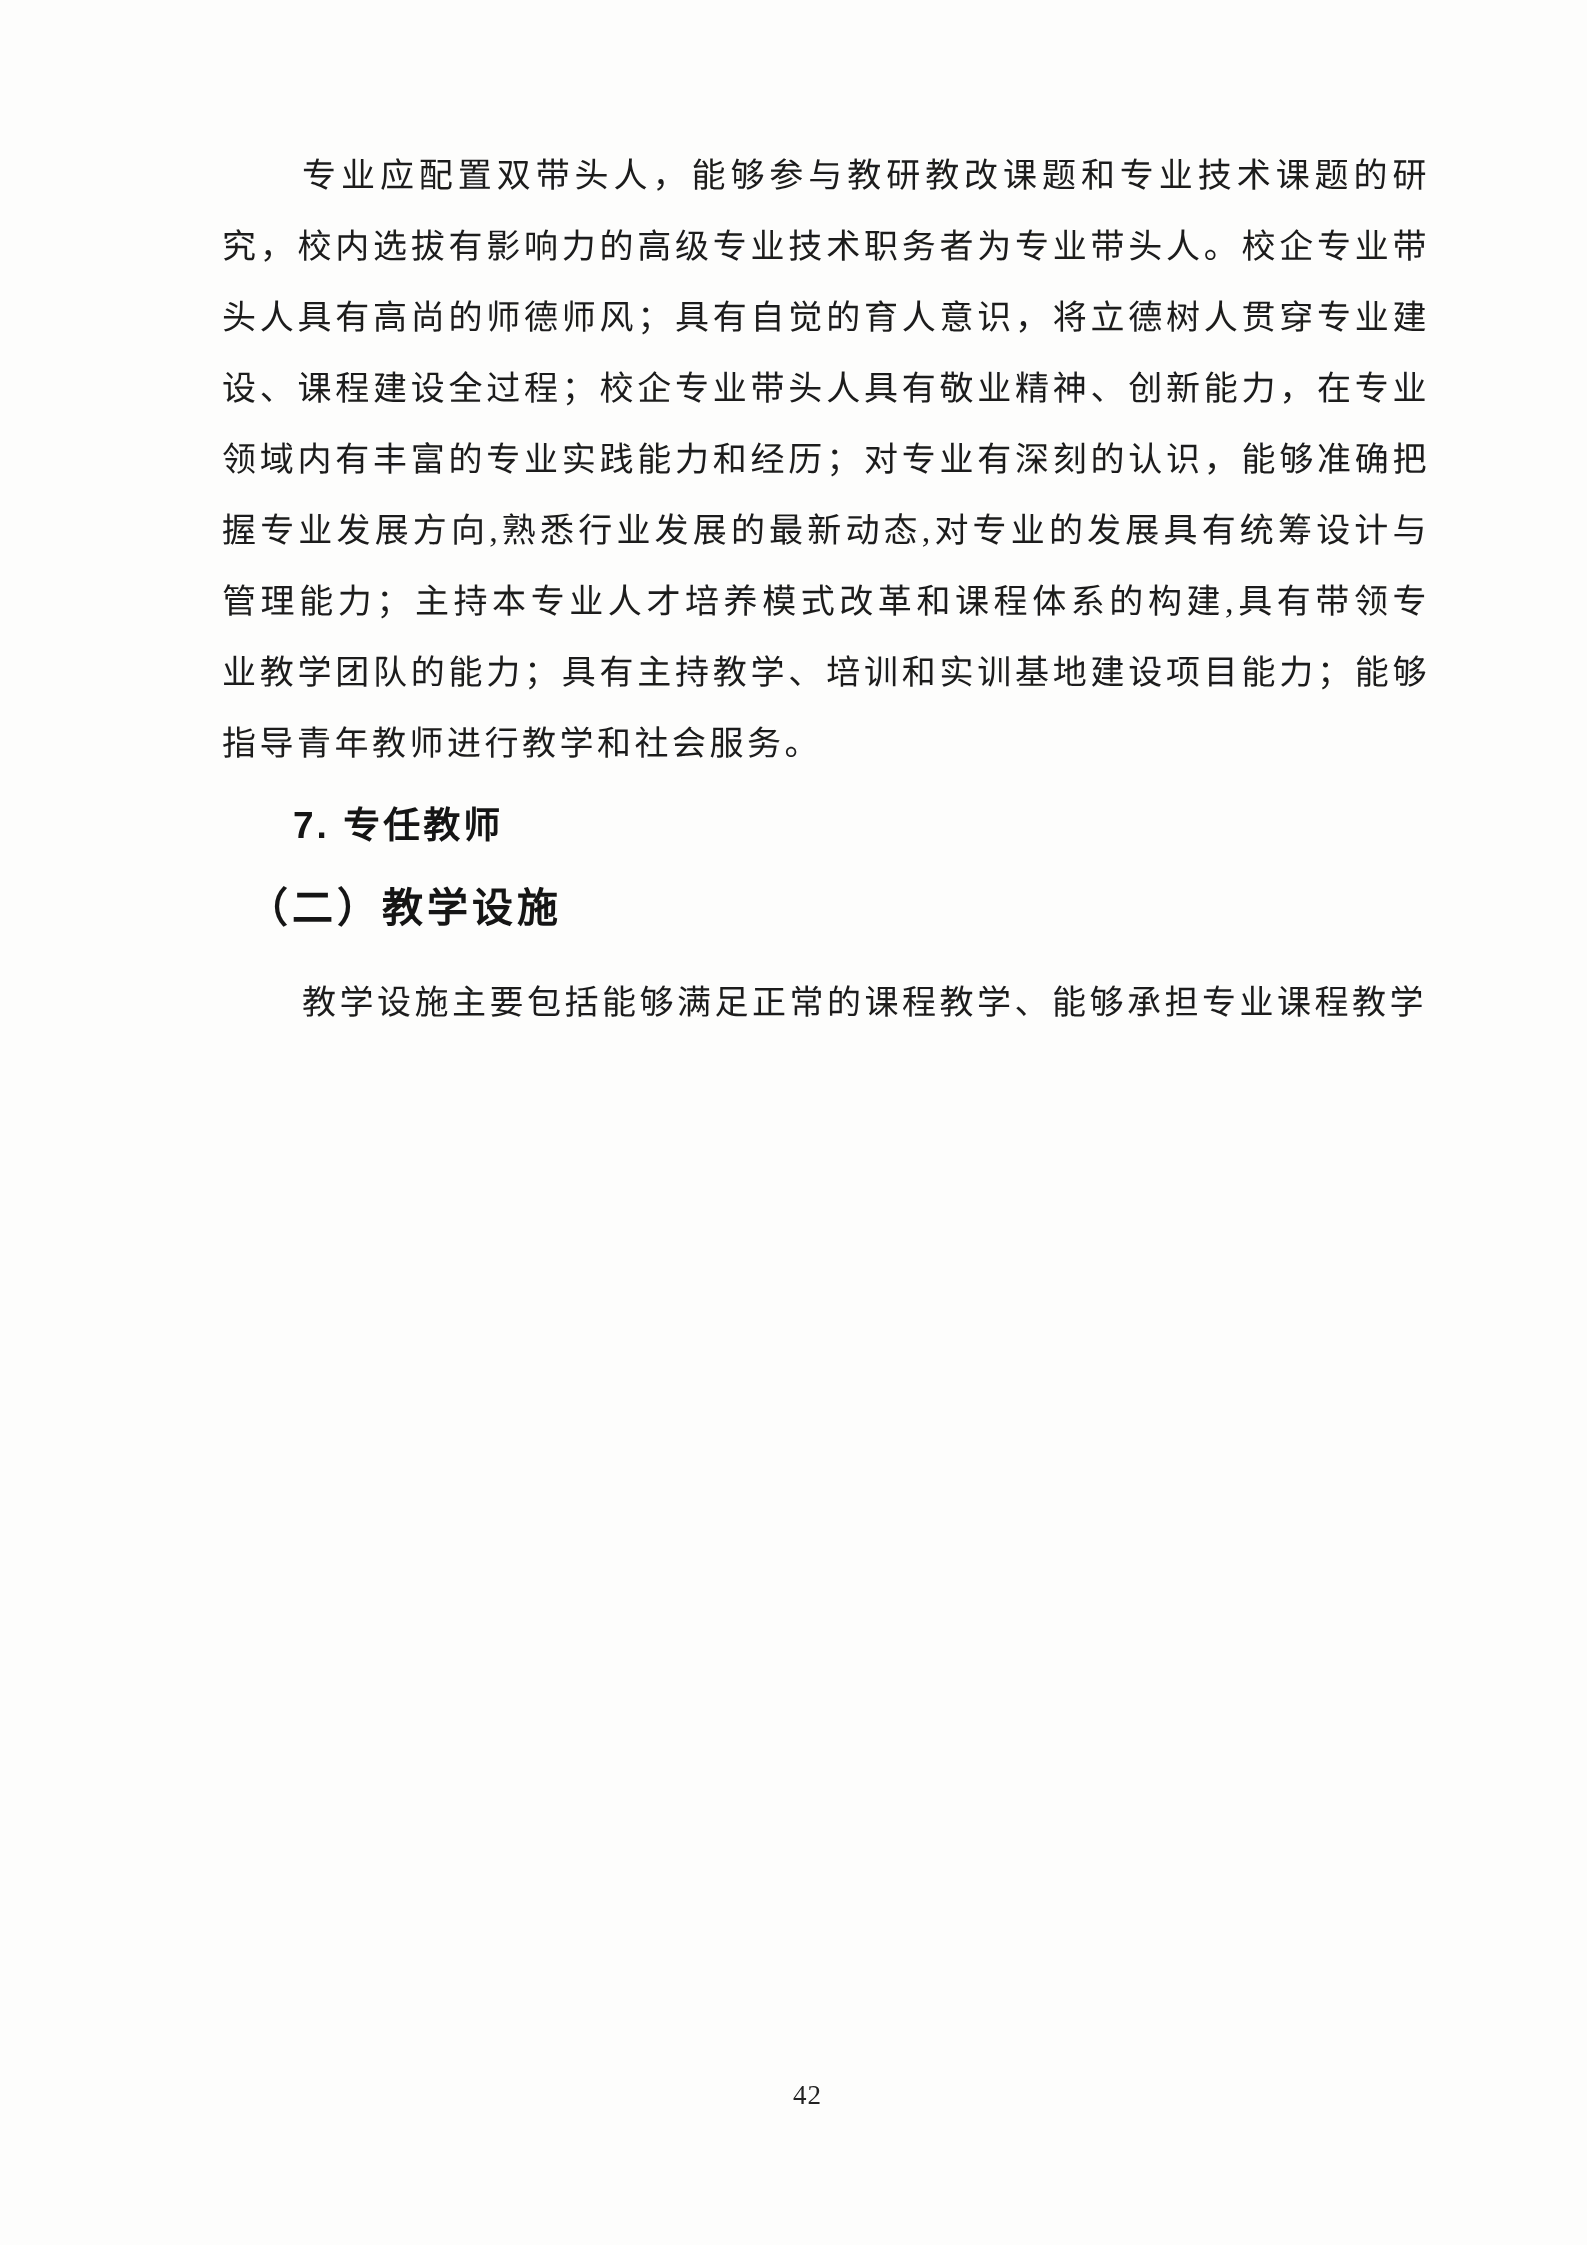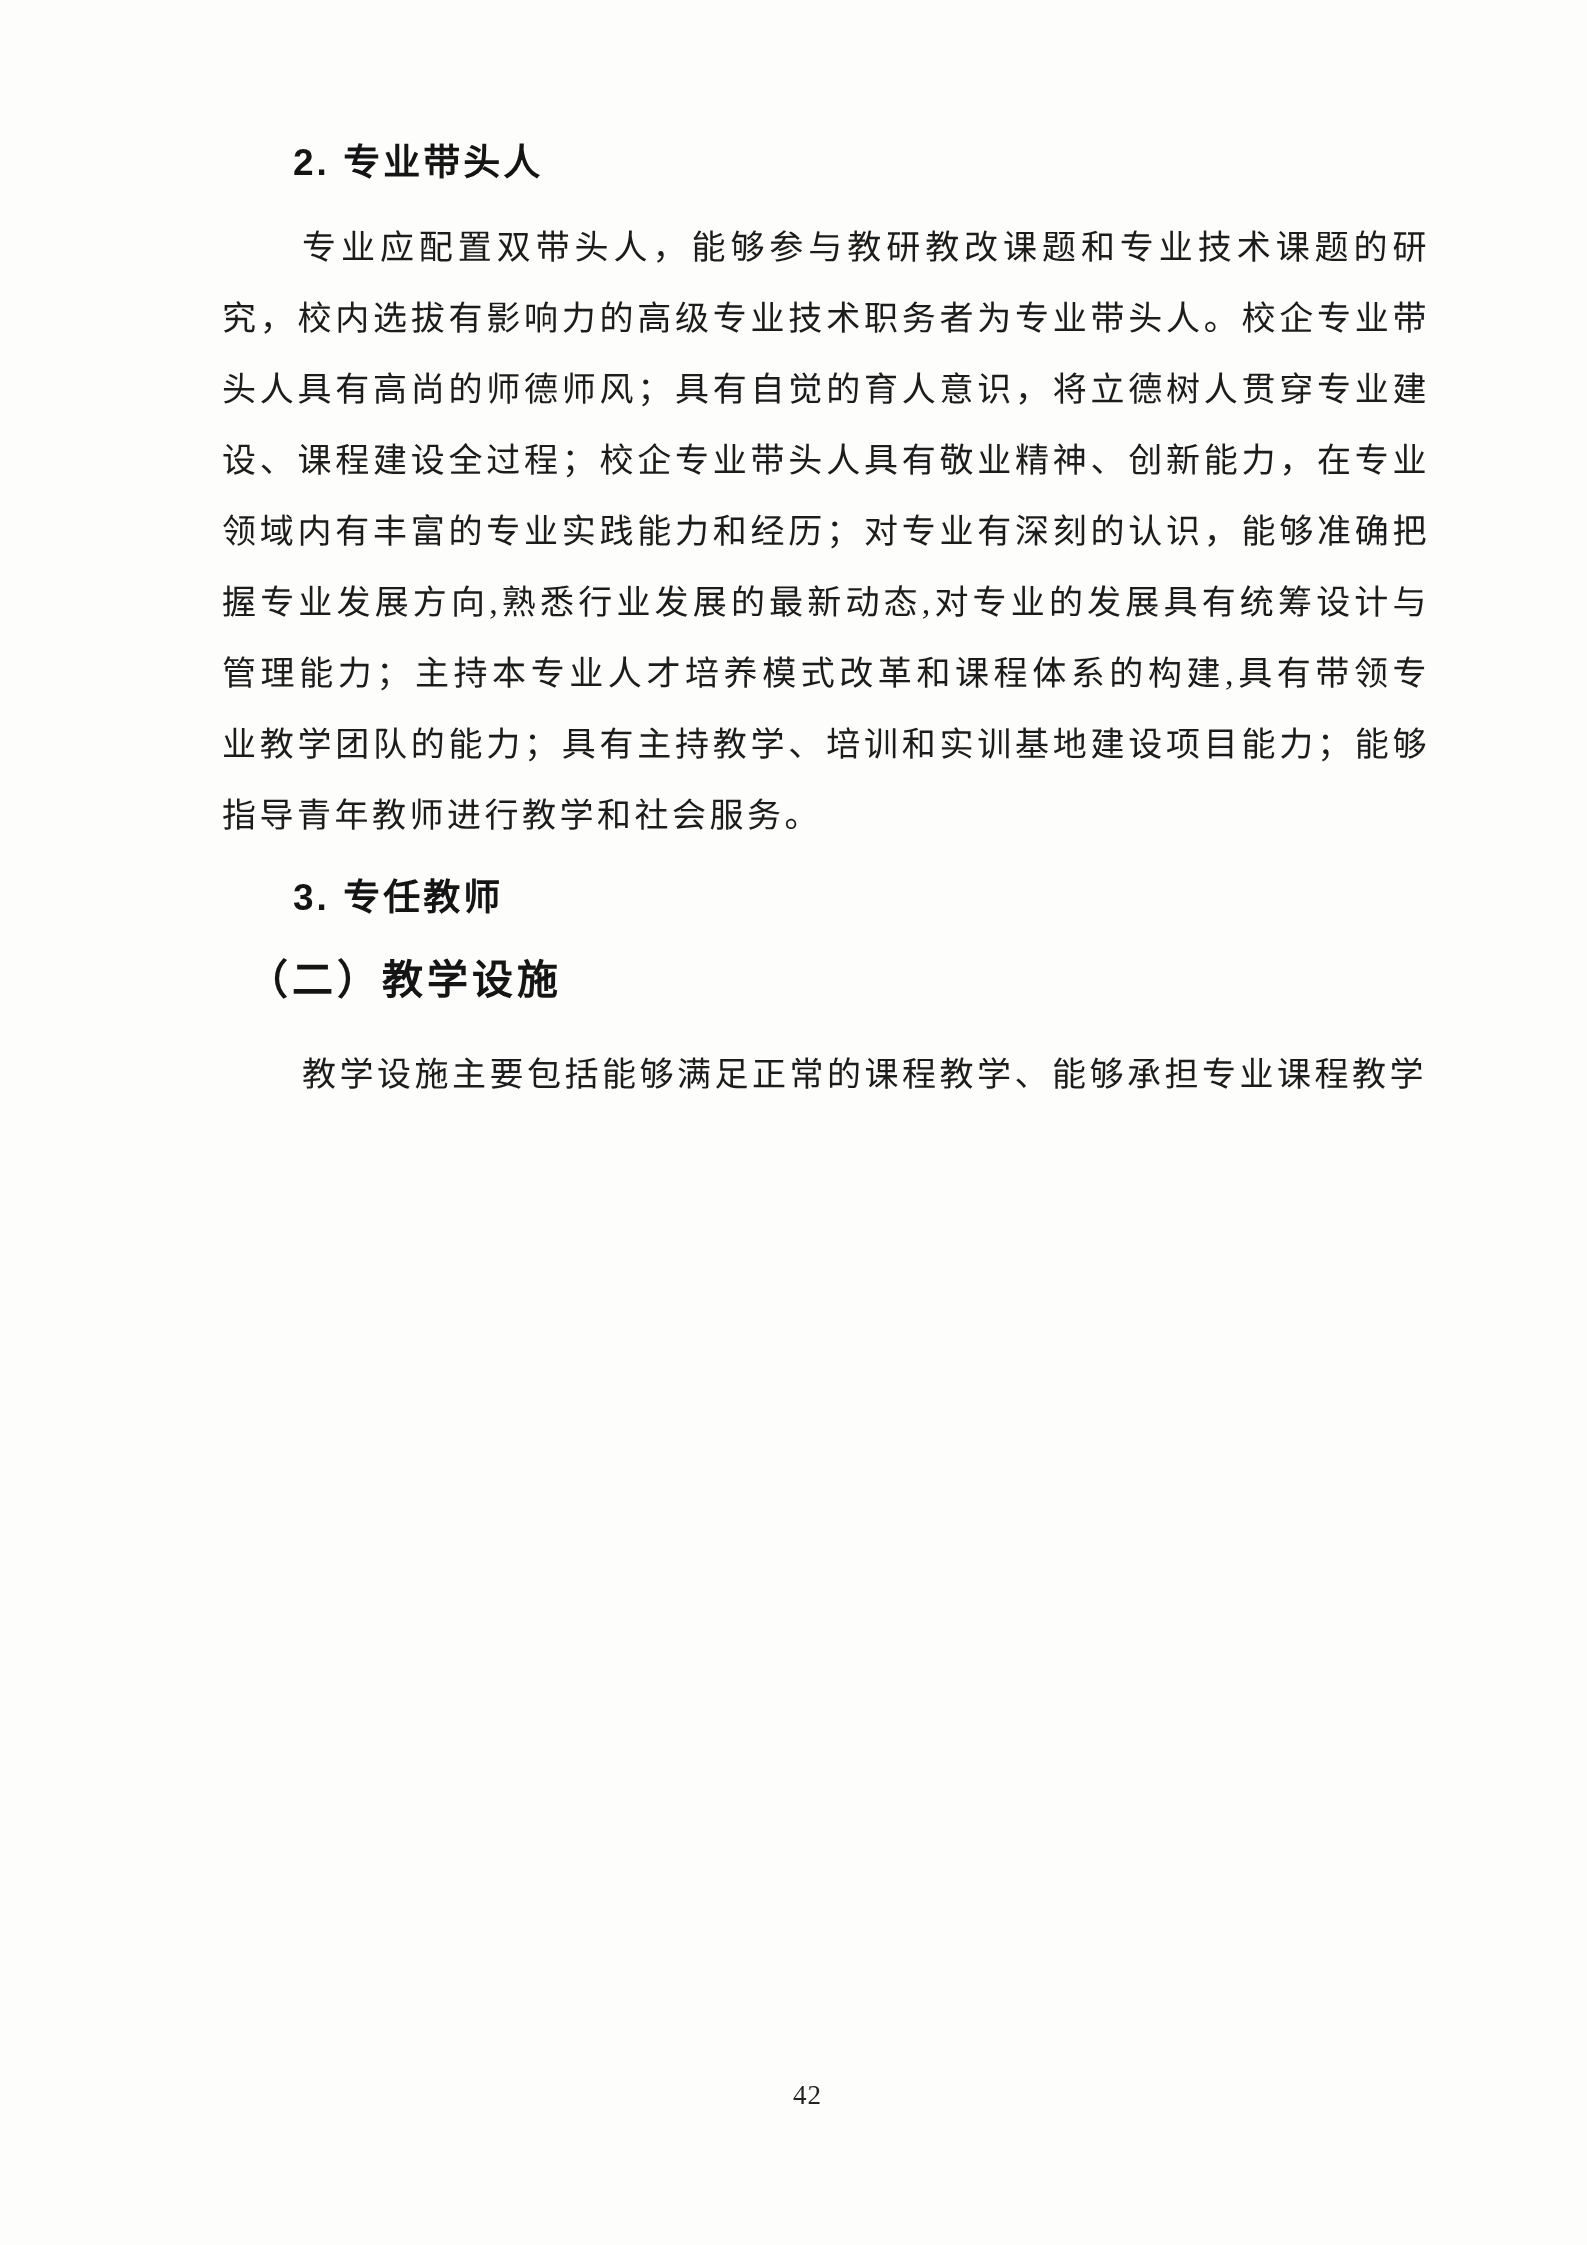--- a/index.html
+++ b/index.html
@@ -63,26 +63,25 @@
     font-family: "Liberation Serif", "DejaVu Serif", serif;
     padding-left: 28px;
   }
 </style>
 </head>
 <body>
 
 <div class="page">
 
   <section>
-    <h3 class="heading-sub first">2. 专业带头人</h3>
     <p class="body-text">专业应配置双带头人，能够参与教研教改课题和专业技术课题的研究，校内选拔有影响力的高级专业技术职务者为专业带头人。校企专业带头人具有高尚的师德师风；具有自觉的育人意识，将立德树人贯穿专业建设、课程建设全过程；校企专业带头人具有敬业精神、创新能力，在专业领域内有丰富的专业实践能力和经历；对专业有深刻的认识，能够准确把握专业发展方向,熟悉行业发展的最新动态,对专业的发展具有统筹设计与管理能力；主持本专业人才培养模式改革和课程体系的构建,具有带领专业教学团队的能力；具有主持教学、培训和实训基地建设项目能力；能够指导青年教师进行教学和社会服务。</p>
   </section>
 
   <section>
-    <h3 class="heading-sub">3. 专任教师</h3>
+    <h3 class="heading-sub">7. 专任教师</h3>
   </section>
 
 
   <section>
     <h2 class="heading-major">（二）教学设施</h2>
     <p class="body-text">教学设施主要包括能够满足正常的课程教学、能够承担专业课程教学</p>
   </section>
 
   <div class="page-number">42</div>
 

